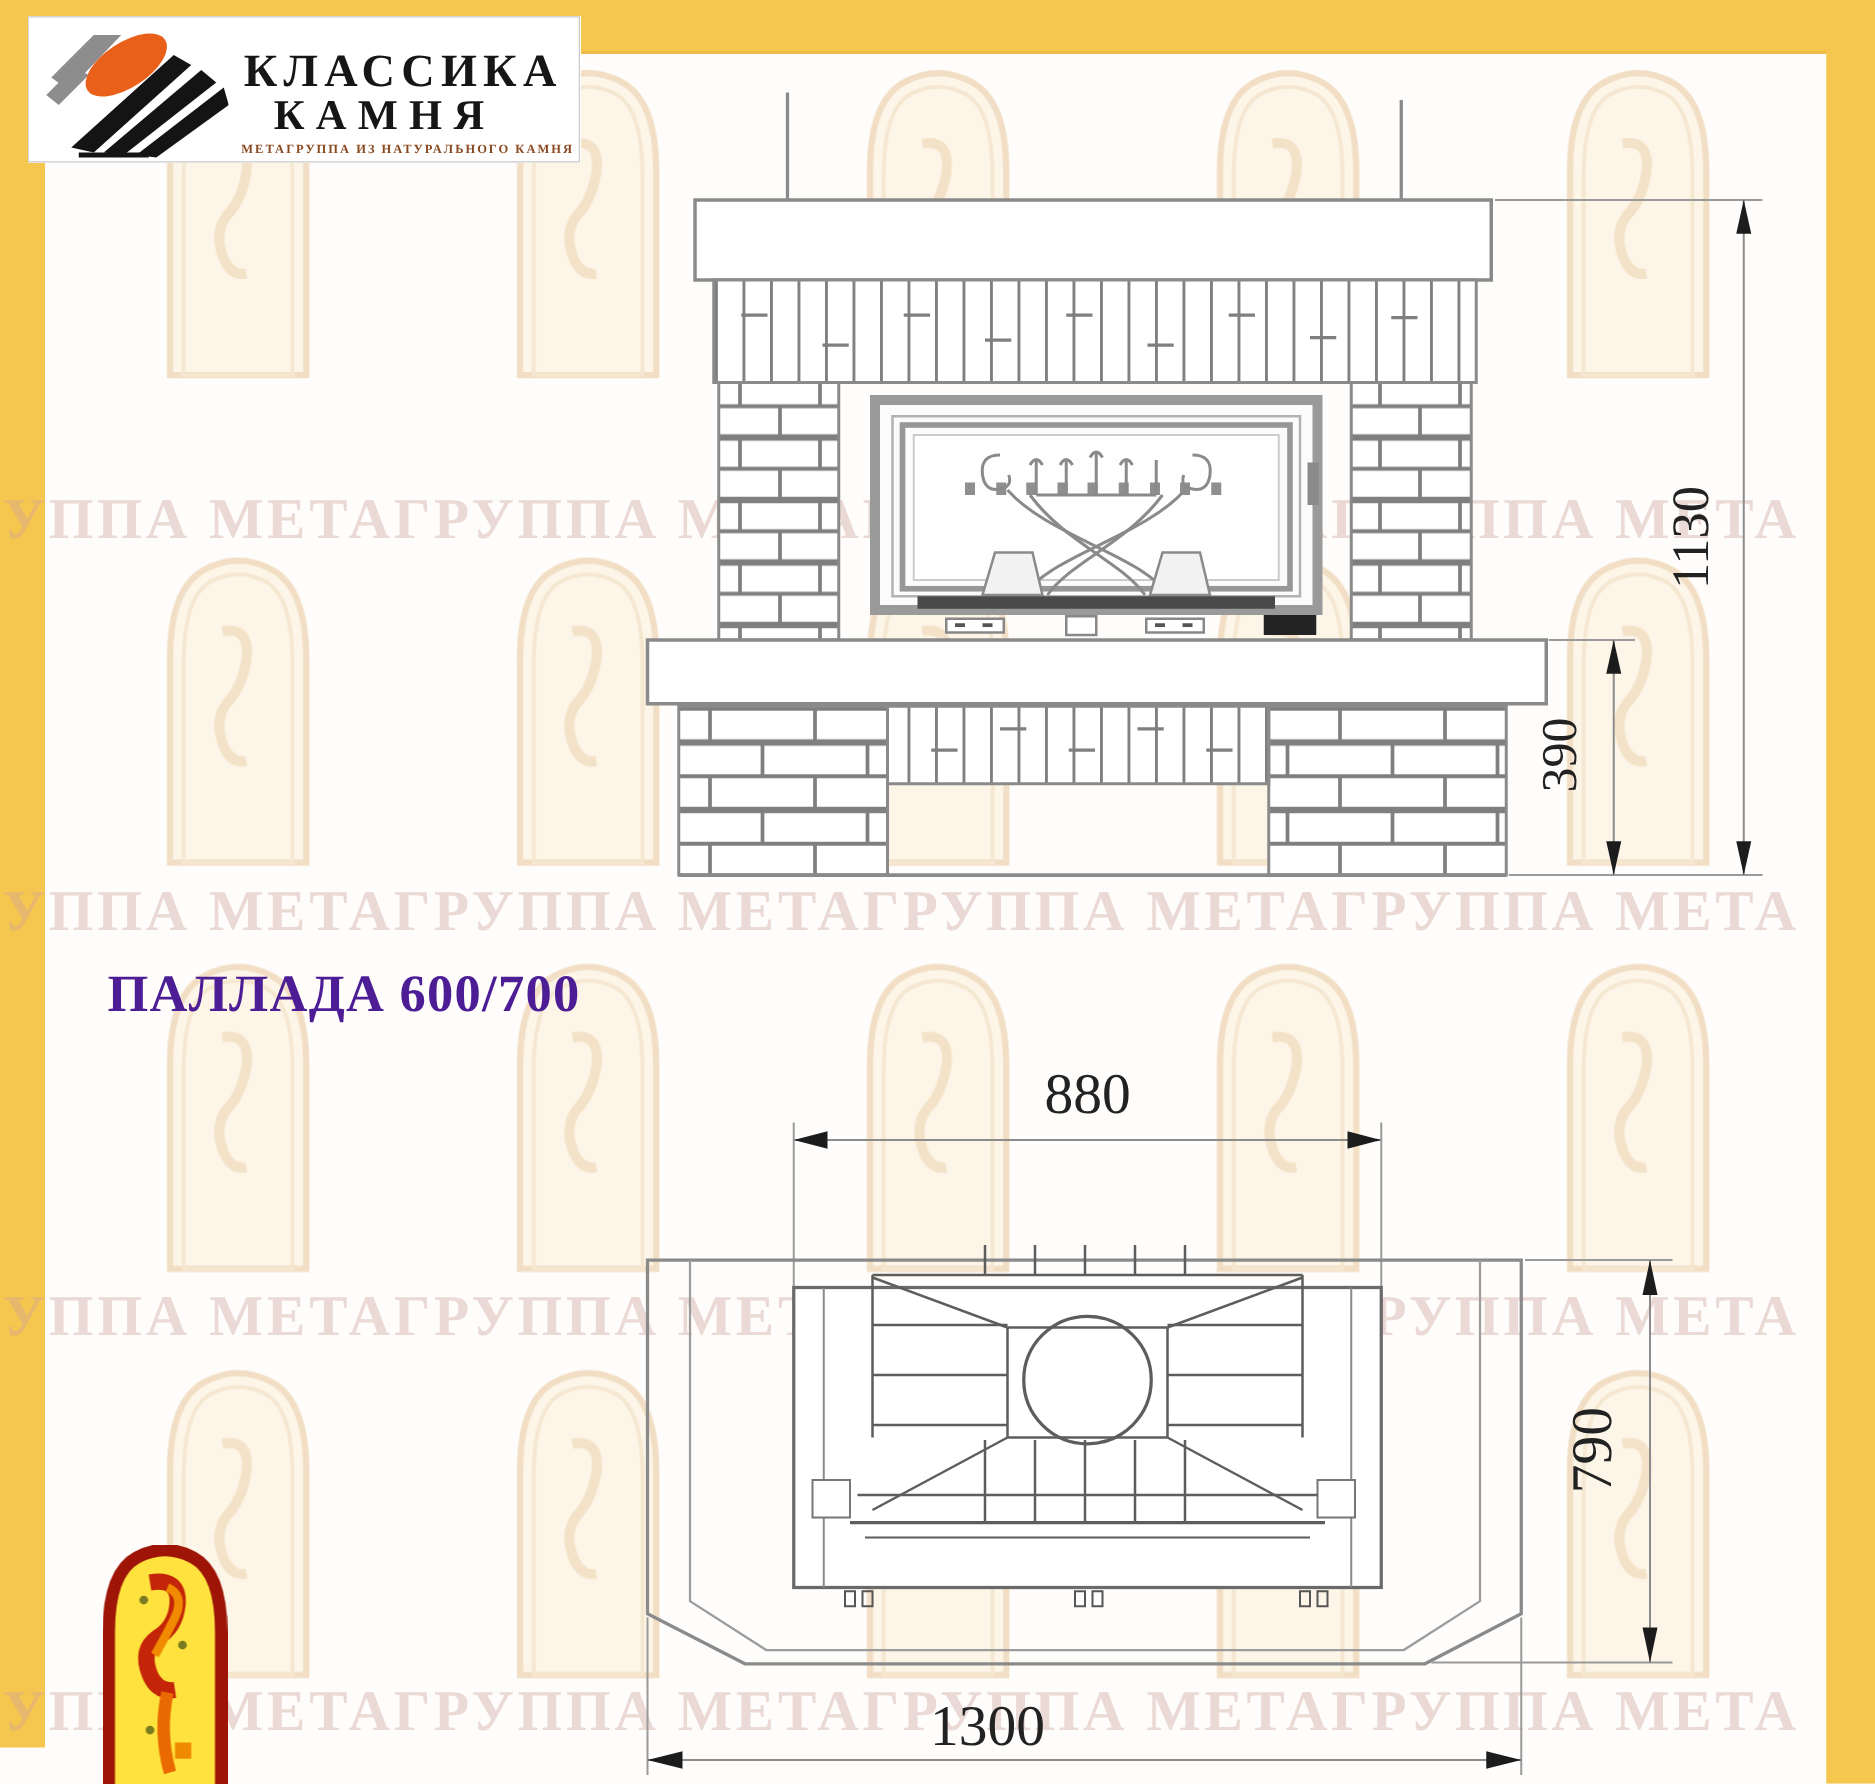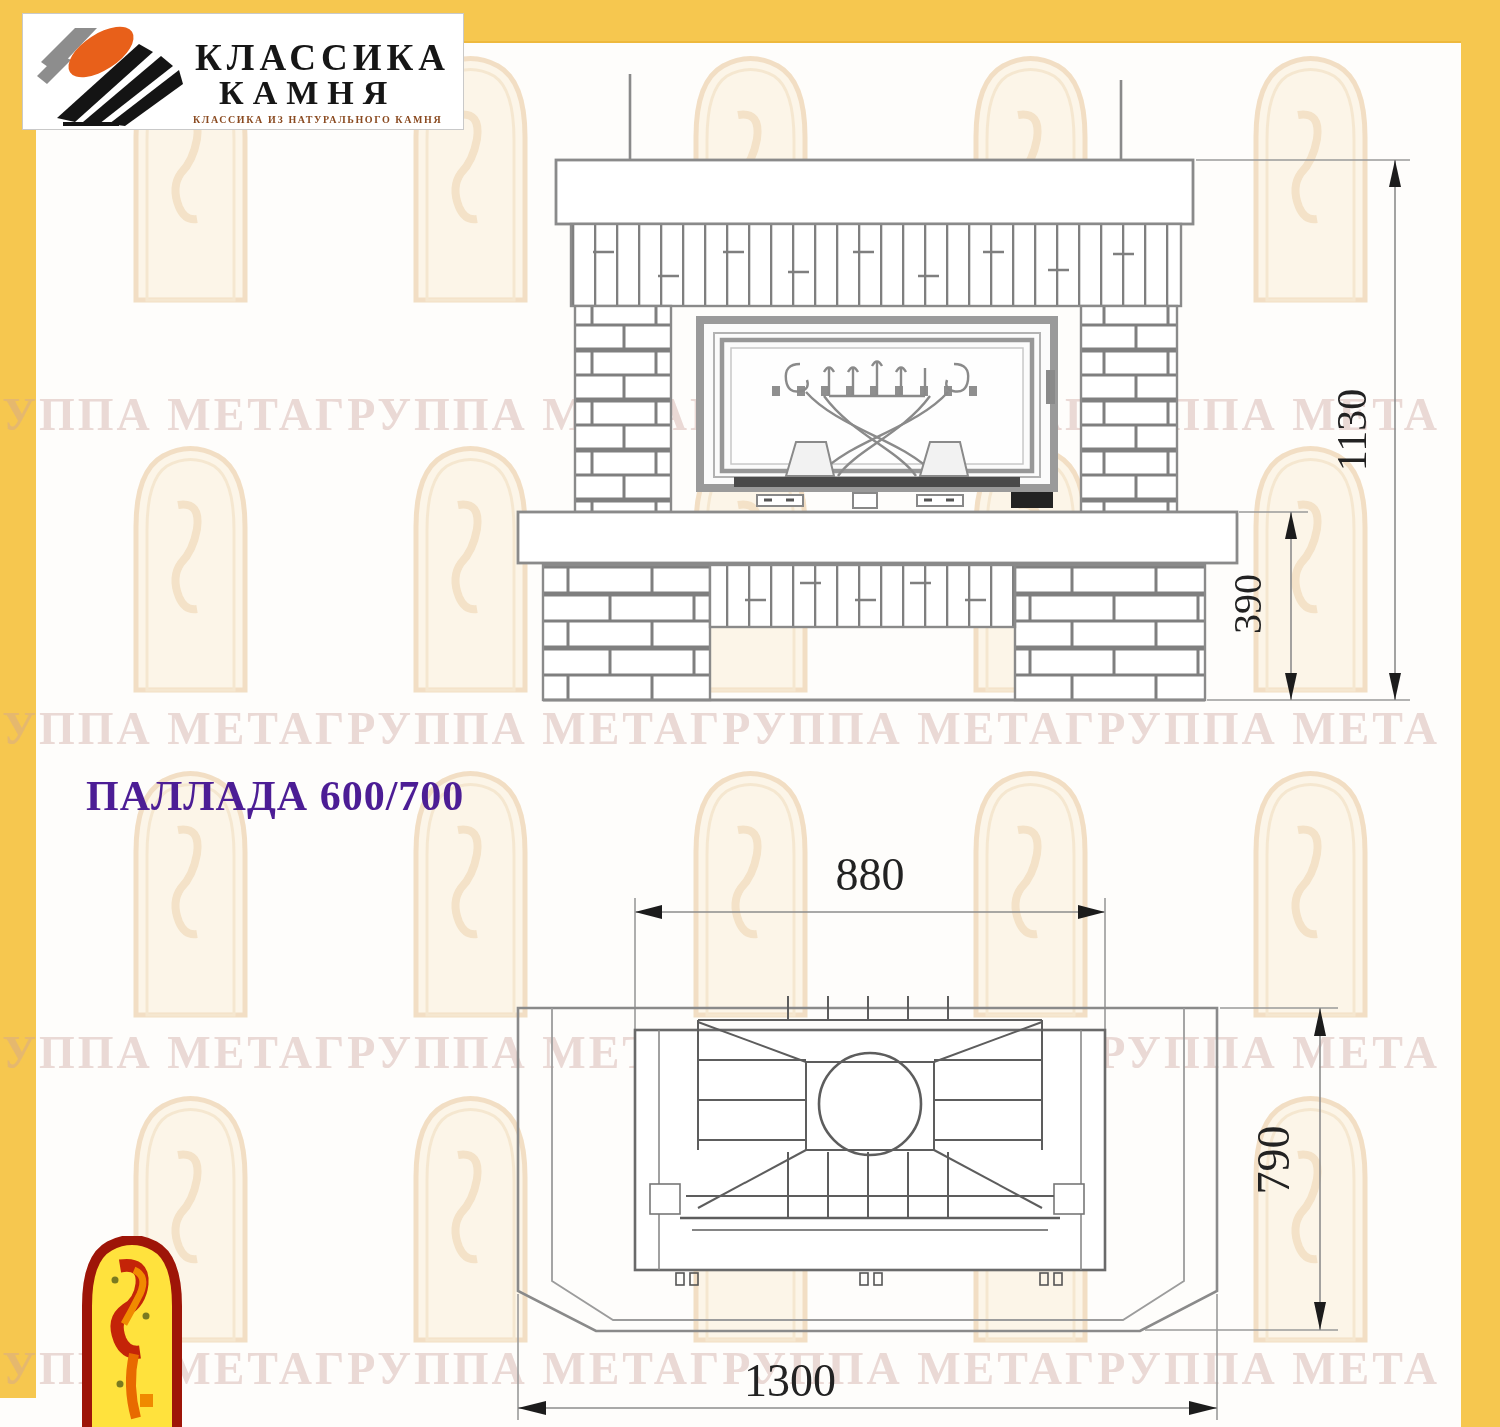--- a/index.html
+++ b/index.html
@@ -81,21 +81,21 @@
     <polygon points="18,48 52,14 74,14 32,58" fill="#8d8d8d"></polygon>
     <polygon points="14,62 36,40 48,46 24,70" fill="#8d8d8d"></polygon>
     <ellipse cx="78" cy="38" rx="37" ry="18" transform="rotate(-33 78 38)" fill="#e8601a"></ellipse>
     <polygon points="34,104 116,30 130,38 52,108" fill="#141414"></polygon>
     <polygon points="60,108 138,42 150,52 76,110" fill="#141414"></polygon>
     <polygon points="86,110 156,56 160,70 102,112" fill="#141414"></polygon>
     <rect x="40" y="108" width="56" height="4" fill="#141414"></rect>
   </svg>
   <div id="logo-text1">КЛАССИКА</div>
   <div id="logo-text2">КАМНЯ</div>
-  <div id="logo-tagline">КЛАССИКА ИЗ НАТУРАЛЬНОГО КАМНЯ</div>
+  <div id="logo-tagline">МЕТАГРУППА ИЗ НАТУРАЛЬНОГО КАМНЯ</div>
 </div>
 
 <div id="page-title">ПАЛЛАДА 600/700</div>
 
 <svg id="front-svg" width="950" height="680" viewBox="500 50 950 680">
   <defs>
     <pattern id="pbrick" width="64" height="50" patternUnits="userSpaceOnUse">
       <rect width="64" height="50" fill="#ffffff"></rect>
       <path d="M0,1 H64 M0,25 H64 M0,49 H64 M16,0 V25 M48,25 V50" stroke="#7f7f7f" stroke-width="3" fill="none"></path>
     </pattern>

